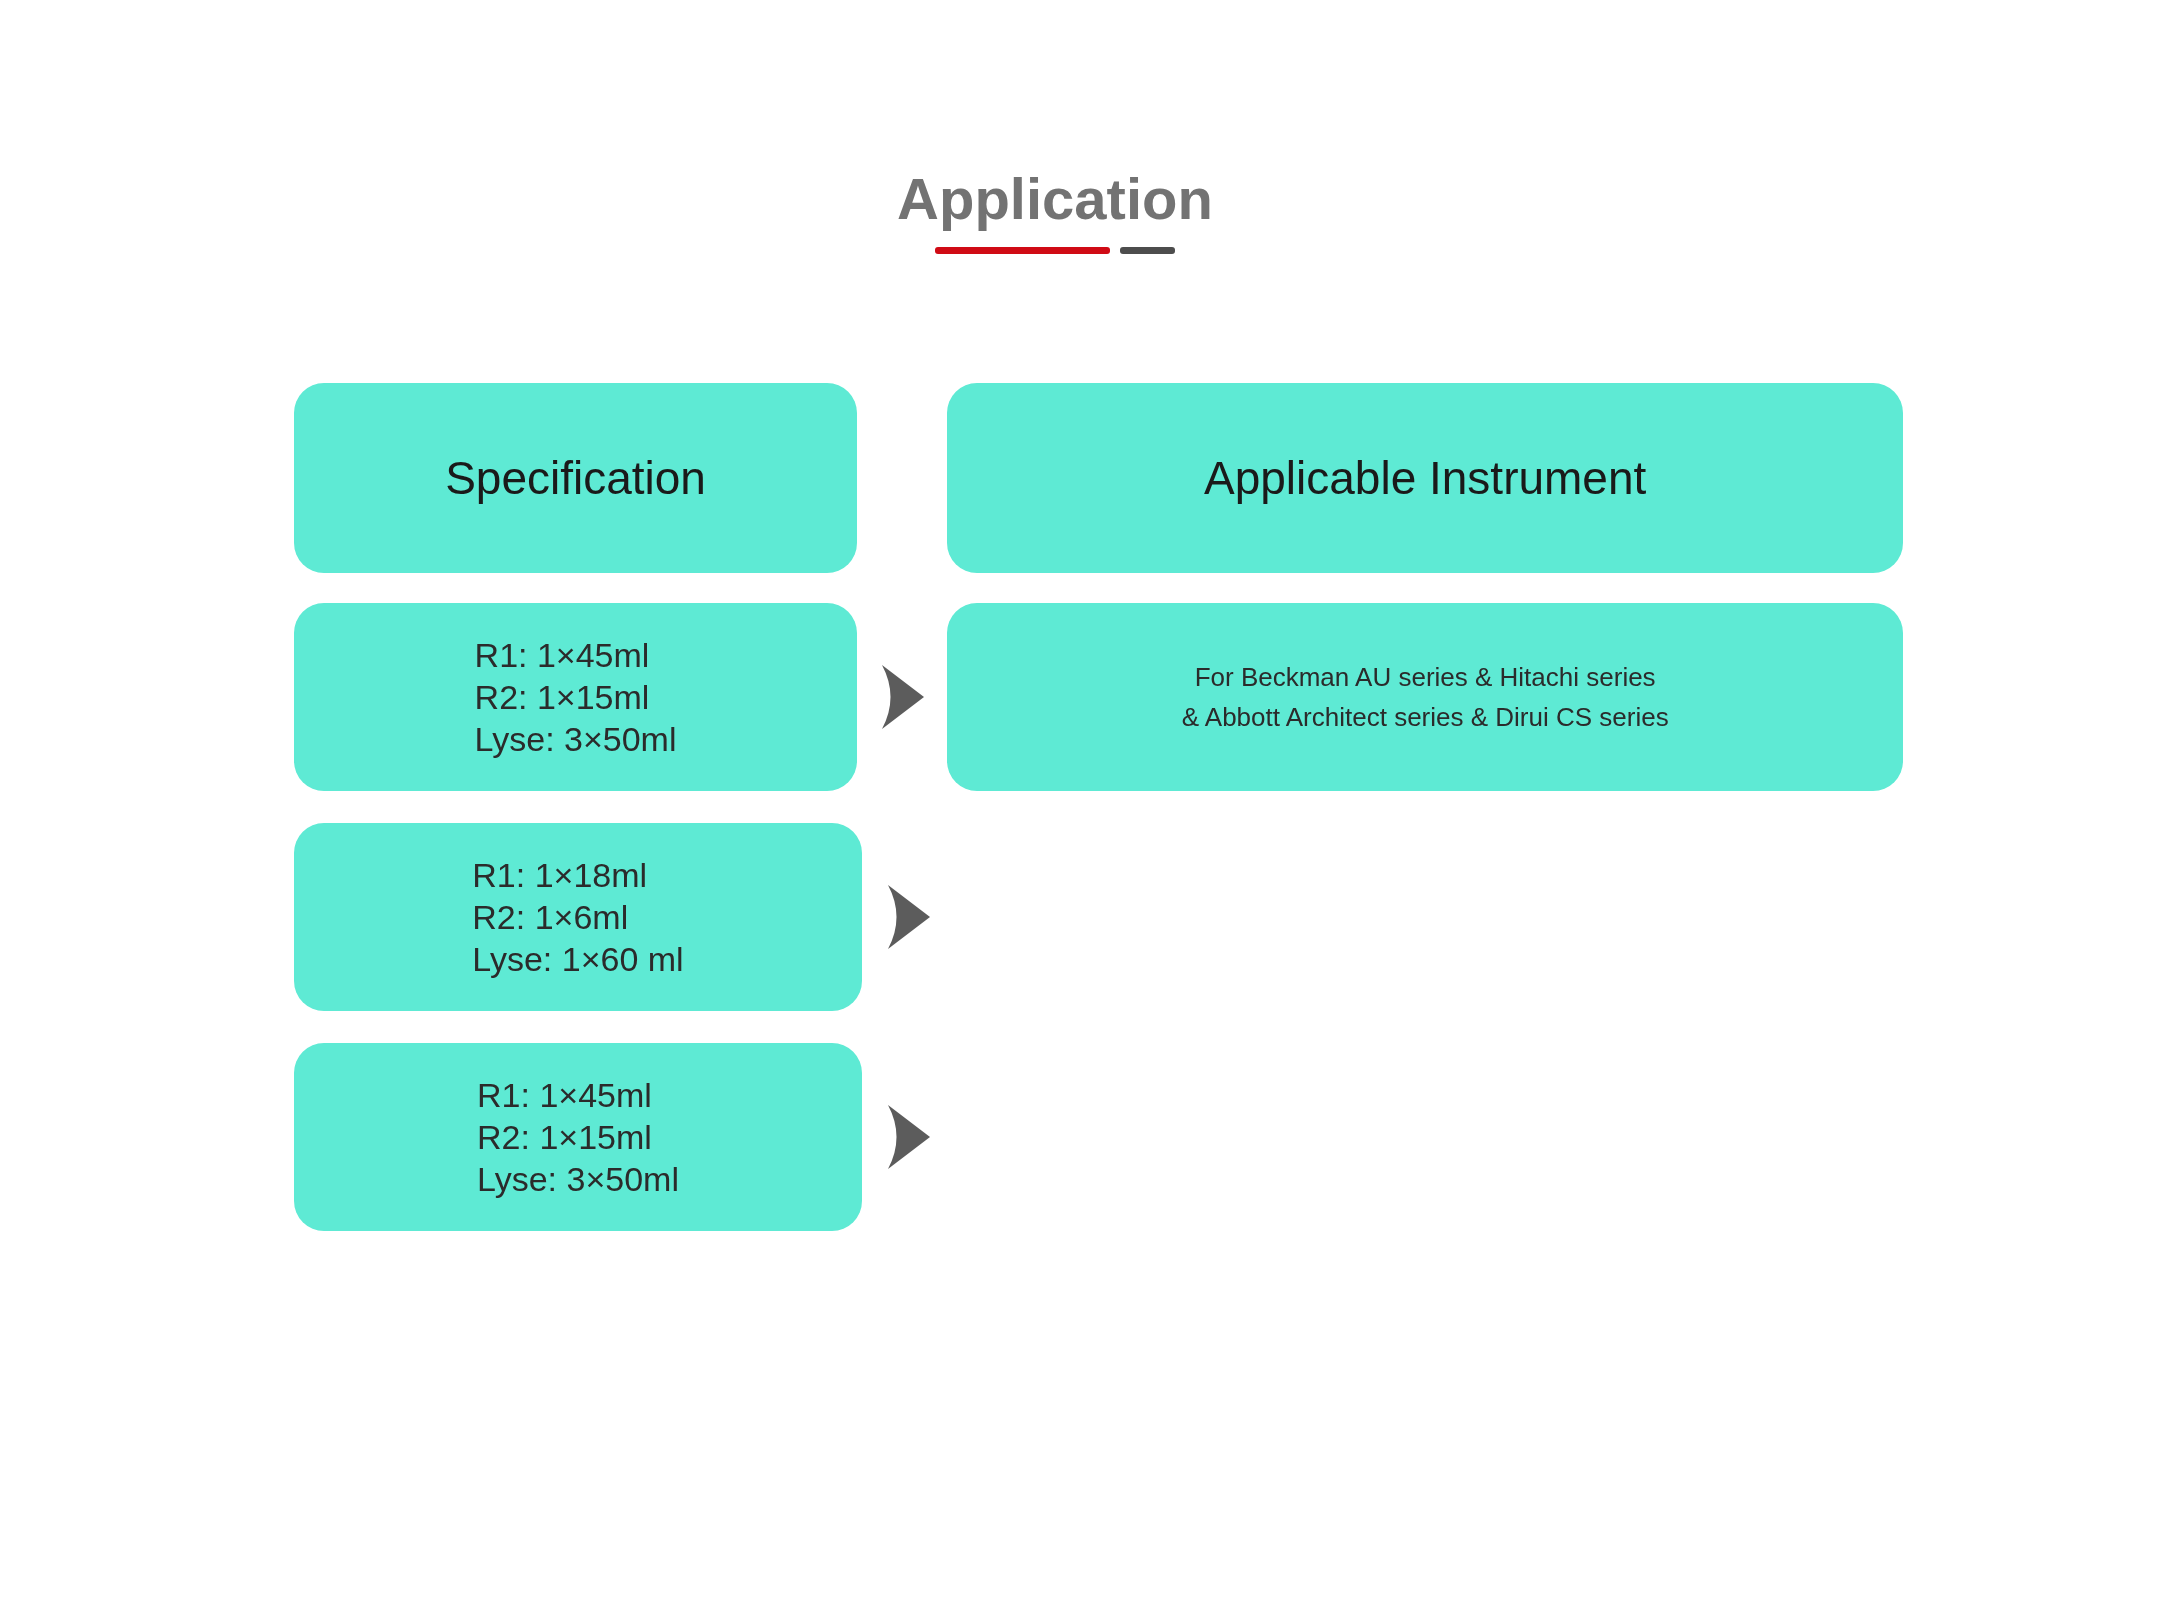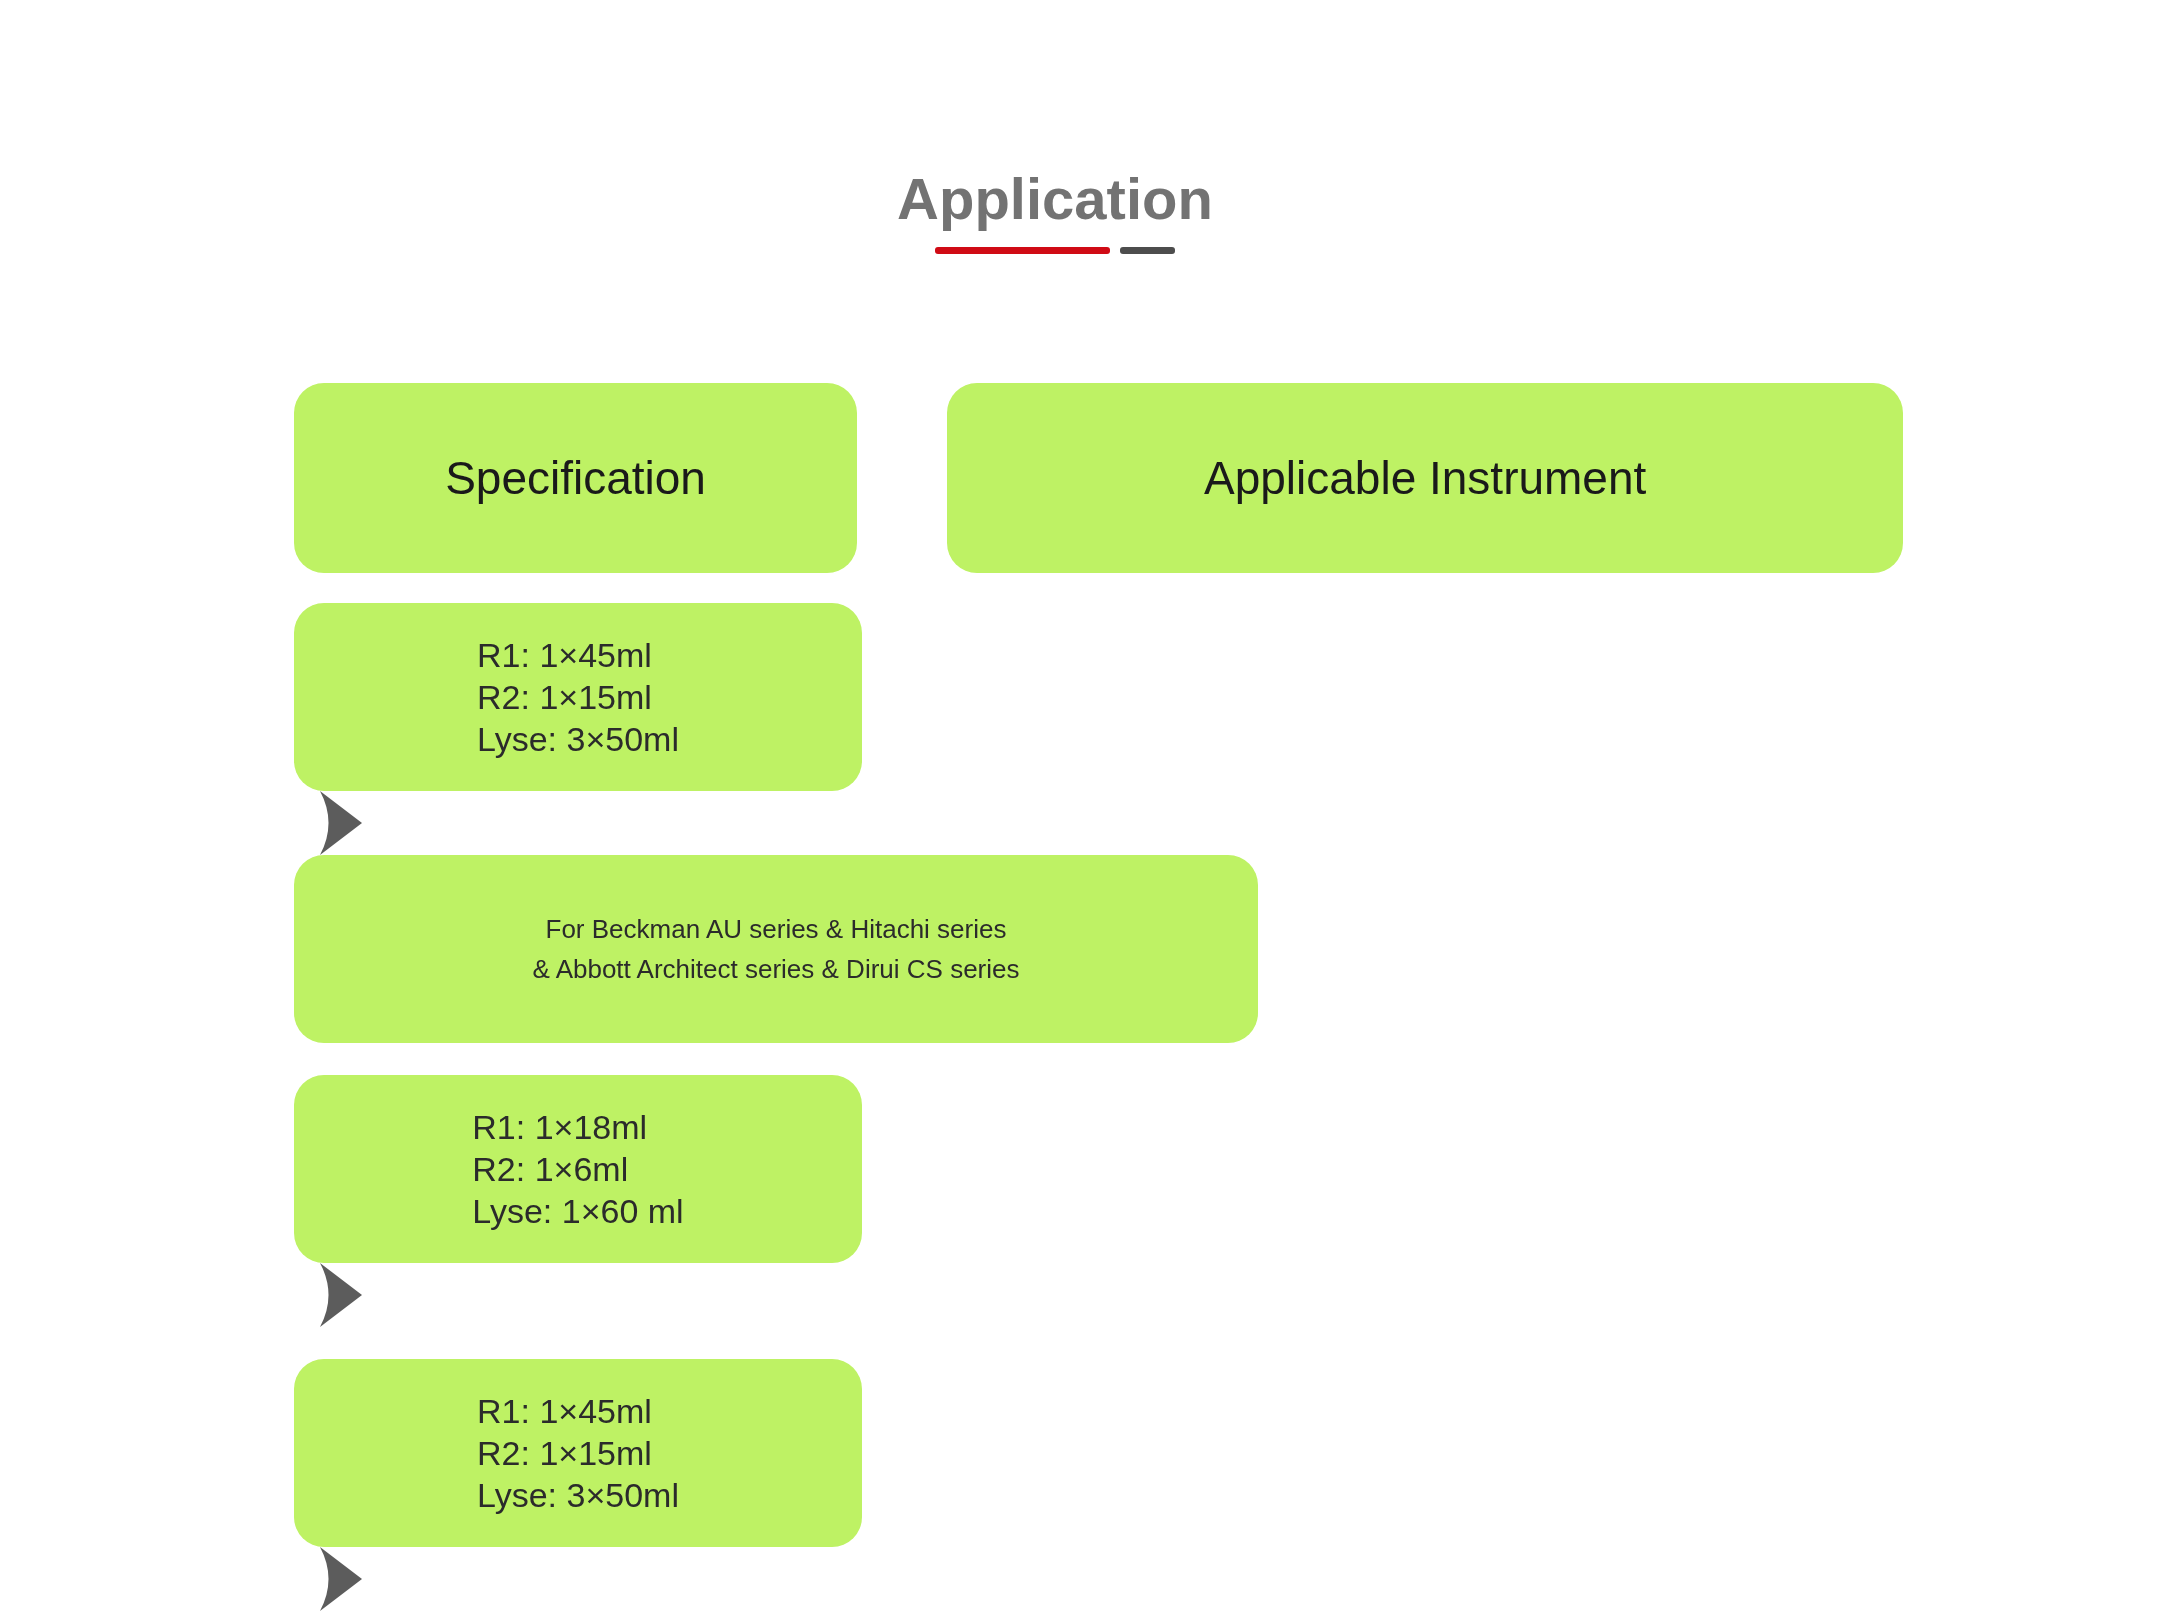--- a/index.html
+++ b/index.html
@@ -33,25 +33,25 @@
   .title-underline .seg.red  { width: 175px; background: #d00b15; }
   .title-underline .seg.gray { width: 55px;  background: #4d4d4d; }
 
   .board {
     position: absolute;
     left: 294px; top: 383px;
     width: 1609px;
   }
   .t-row { display: flex; align-items: stretch; }
   .t-row.header-row { margin-bottom: 30px; }
-  .t-row.data-row   { margin-bottom: 32px; flex-direction: column; }
+  .t-row.data-row   { margin-bottom: 32px; }
   .t-row.data-row:last-child { margin-bottom: 0; }
 
   .cell {
-    background: #bef264;
+    background: #5eead4;
     border-radius: 30px;
     display: flex;
     align-items: center;
     justify-content: center;
   }
   .cell.left  { width: 568px; }
   .cell.right { width: 964px; }
   .header-row .cell { height: 190px; }
   .data-row .cell   { height: 188px; }
 

